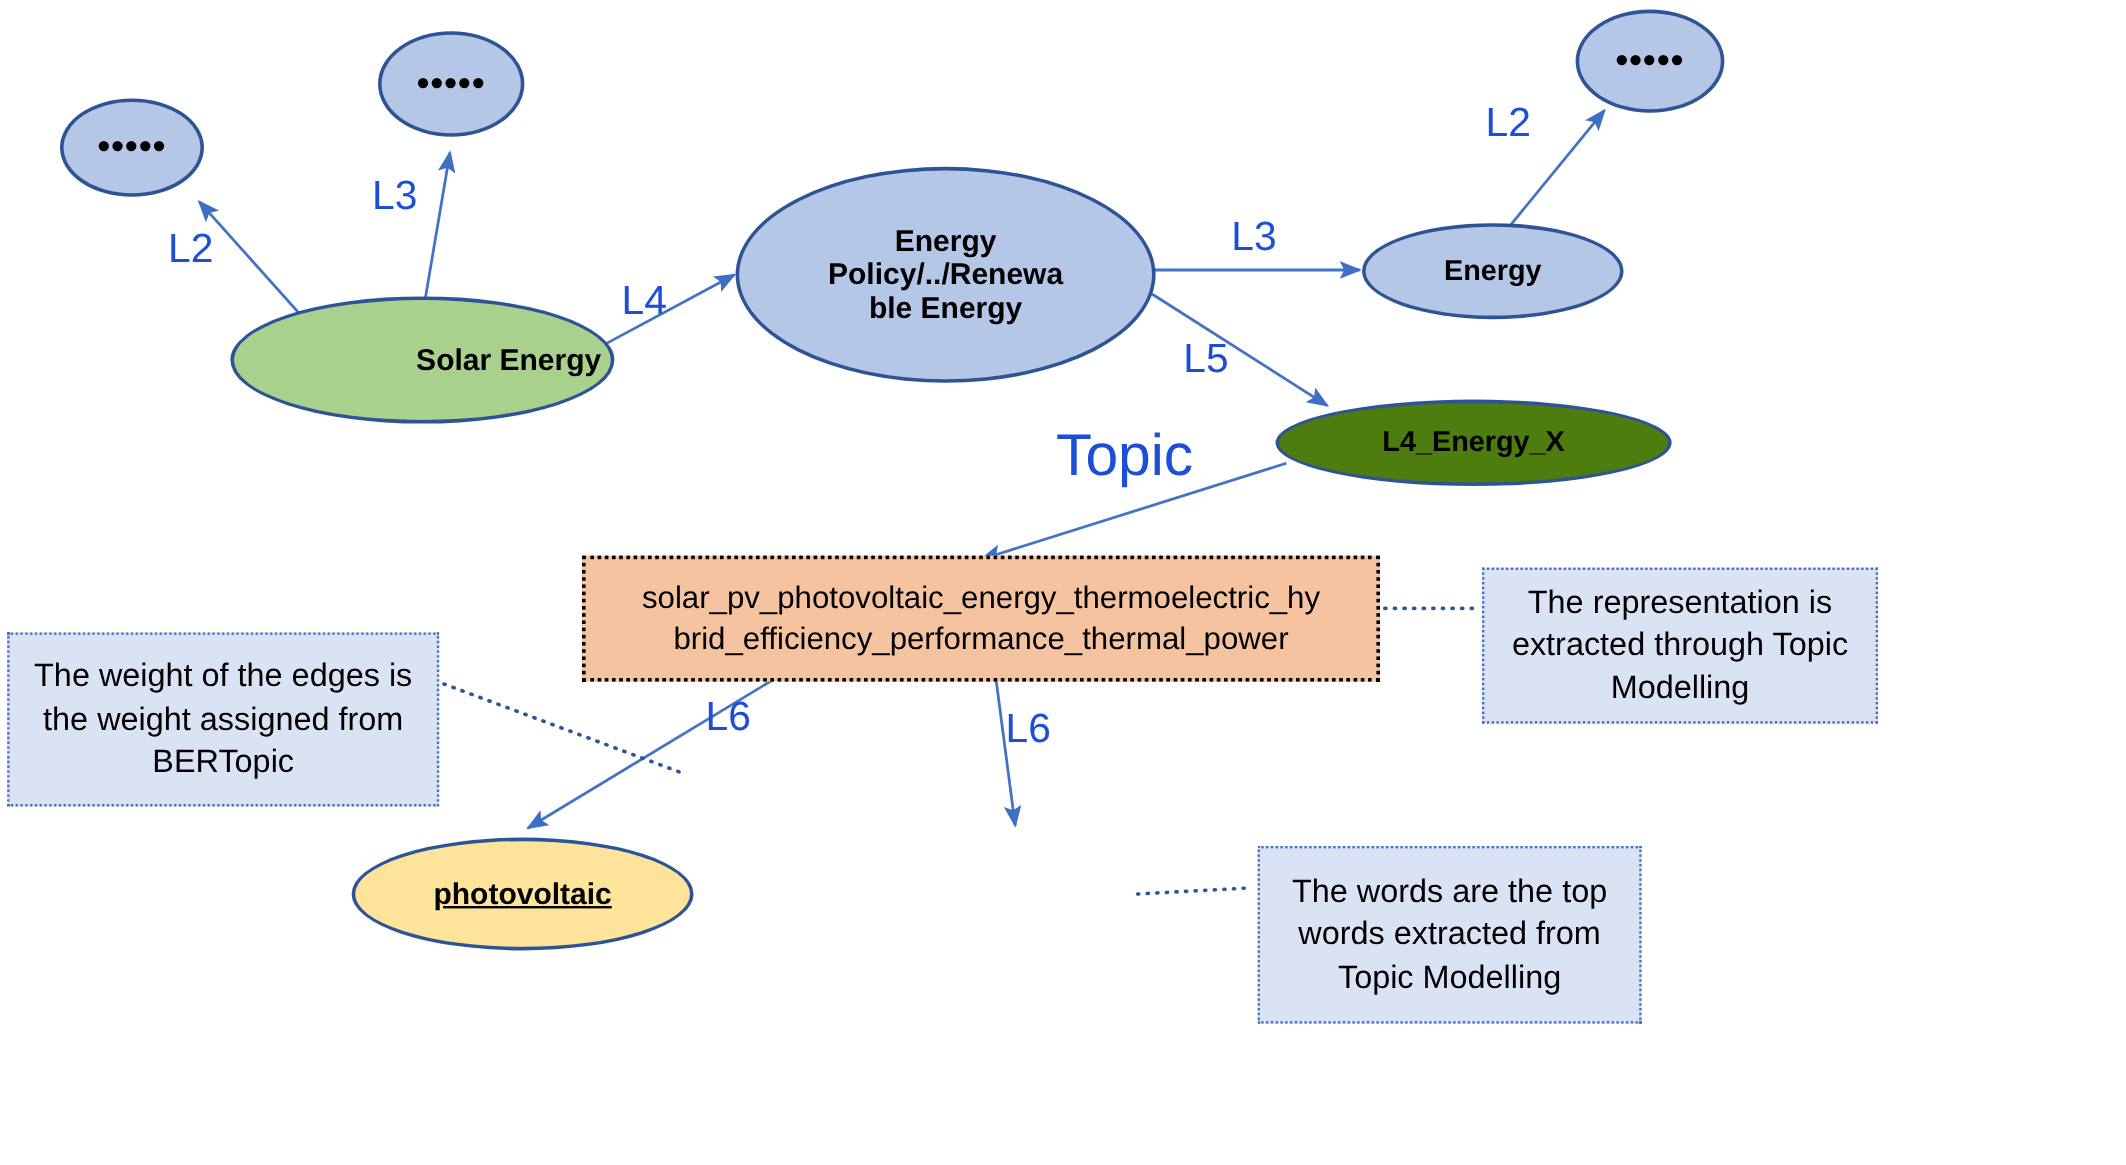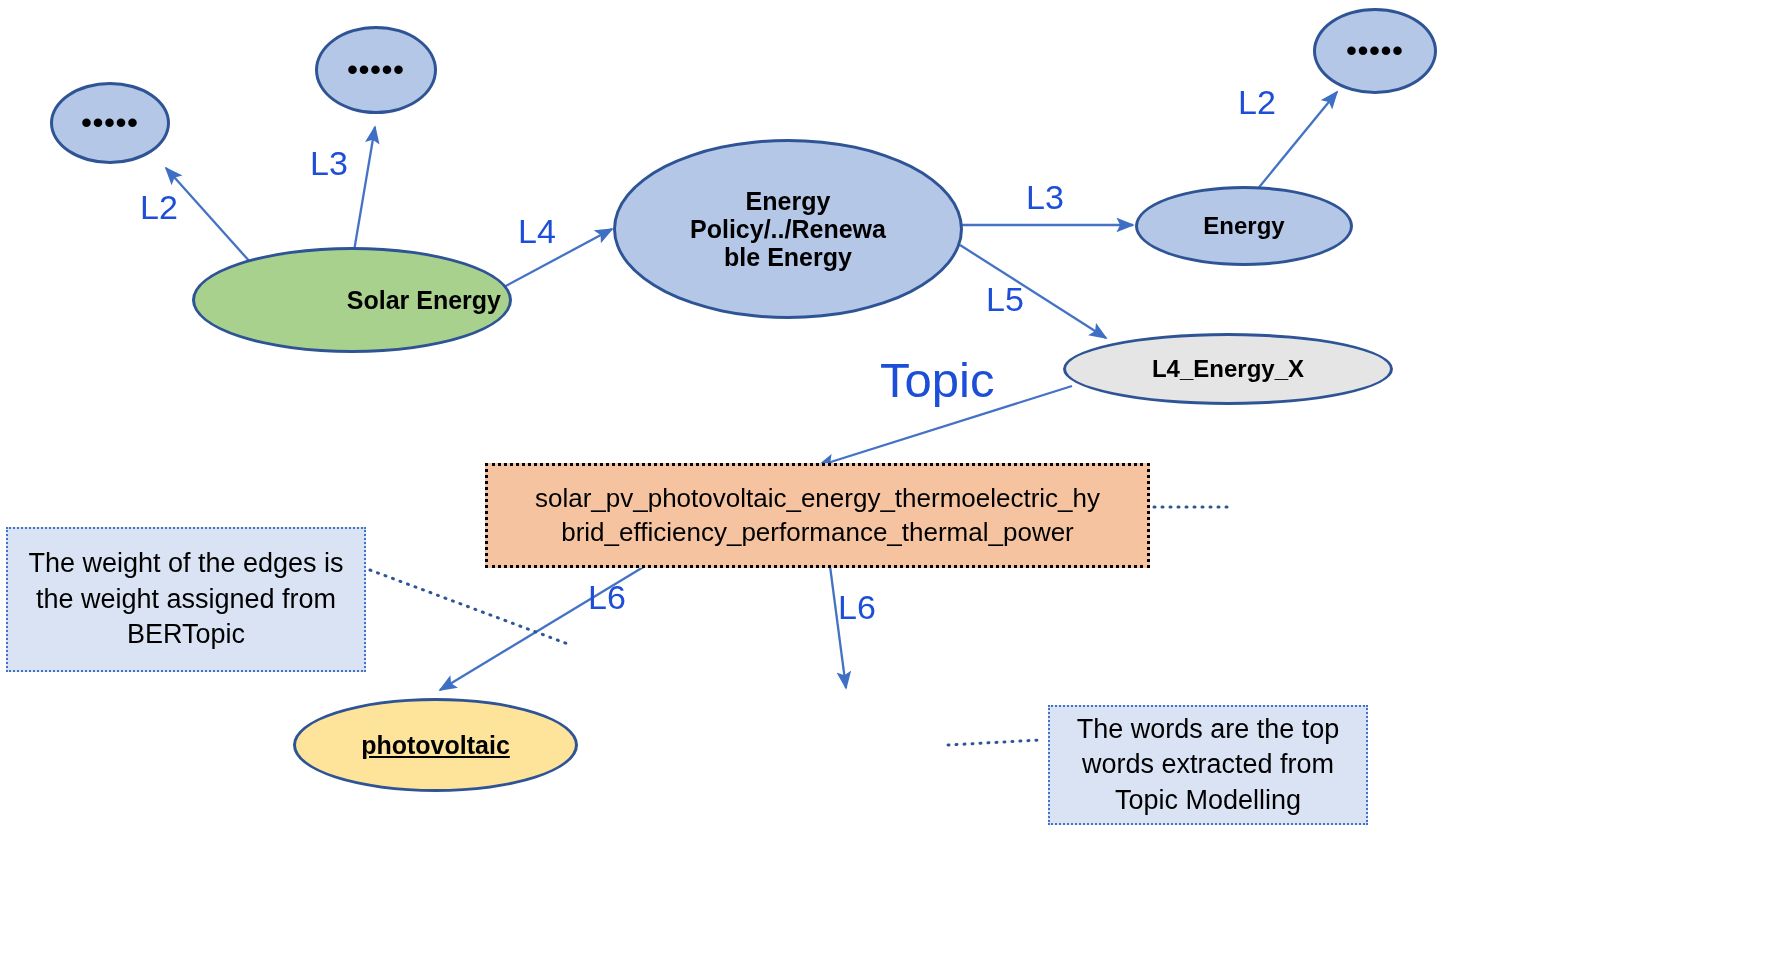--- a/index.html
+++ b/index.html
@@ -34,21 +34,21 @@
     box-sizing: border-box;
     border-radius: 50%;
     border: 3px solid #2e5496;
     font-weight: bold;
     color: #000000;
     line-height: 1.12;
     z-index: 3;
   }
   .node.blue   { background: #b4c7e7; }
   .node.green  { background: #a9d18e; }
-  .node.orange { background: #e5e5e5; }
+  .node.orange { background: #4d7c0f; }
   .node.yellow { background: #fde49a; text-decoration: underline; }
   .node .label { padding: 0 8px; }
   .dots {
     font-size: 30px;
     letter-spacing: 1px;
     font-weight: bold;
     line-height: 0.4;
     color: #000;
   }
   .topic-box {
@@ -166,36 +166,39 @@
     <span>
       <span>solar_pv_photovoltaic_energy_thermoelectric_hy</span><br>
       <span>brid_efficiency_performance_thermal_power</span>
     </span>
   </div>
 
   <div class="edge-label" style="left:140px; top:188px;">L2</div>
 
   <div class="edge-label" style="left:310px; top:144px;">L3</div>
 
-  <div class="edge-label" style="left:518px; top:212px;">L4</div>
+  <div class="edge-label" style="left:518px; top:232px;">L4</div>
 
   <div class="edge-label" style="left:1026px; top:178px;">L3</div>
 
   <div class="edge-label" style="left:1238px; top:83px;">L2</div>
 
   <div class="edge-label" style="left:986px; top:280px;">L5</div>
 
   <div class="edge-label topic-label" style="left:880px; top:352px;">Topic</div>
 
   <div class="edge-label" style="left:588px; top:578px;">L6</div>
 
   <div class="edge-label" style="left:838px; top:588px;">L6</div>
 
   <div class="note-box" style="left:6px; top:527px; width:360px; height:145px;">
     <span>The weight of the edges is the weight assigned from BERTopic</span>
   </div>
 
-
-  <div class="note-box" style="left:1048px; top:705px; width:320px; height:120px;">
+  <div class="note-box" style="left:1235px; top:473px; width:330px; height:130px;">
+    <span>The representation is extracted through Topic Modelling</span>
+  </div>
+
+  <div class="note-box" style="left:1048px; top:705px; width:320px; height:148px;">
     <span>The words are the top words extracted from Topic Modelling</span>
   </div>
 
 </div>
 
 </body></html>

